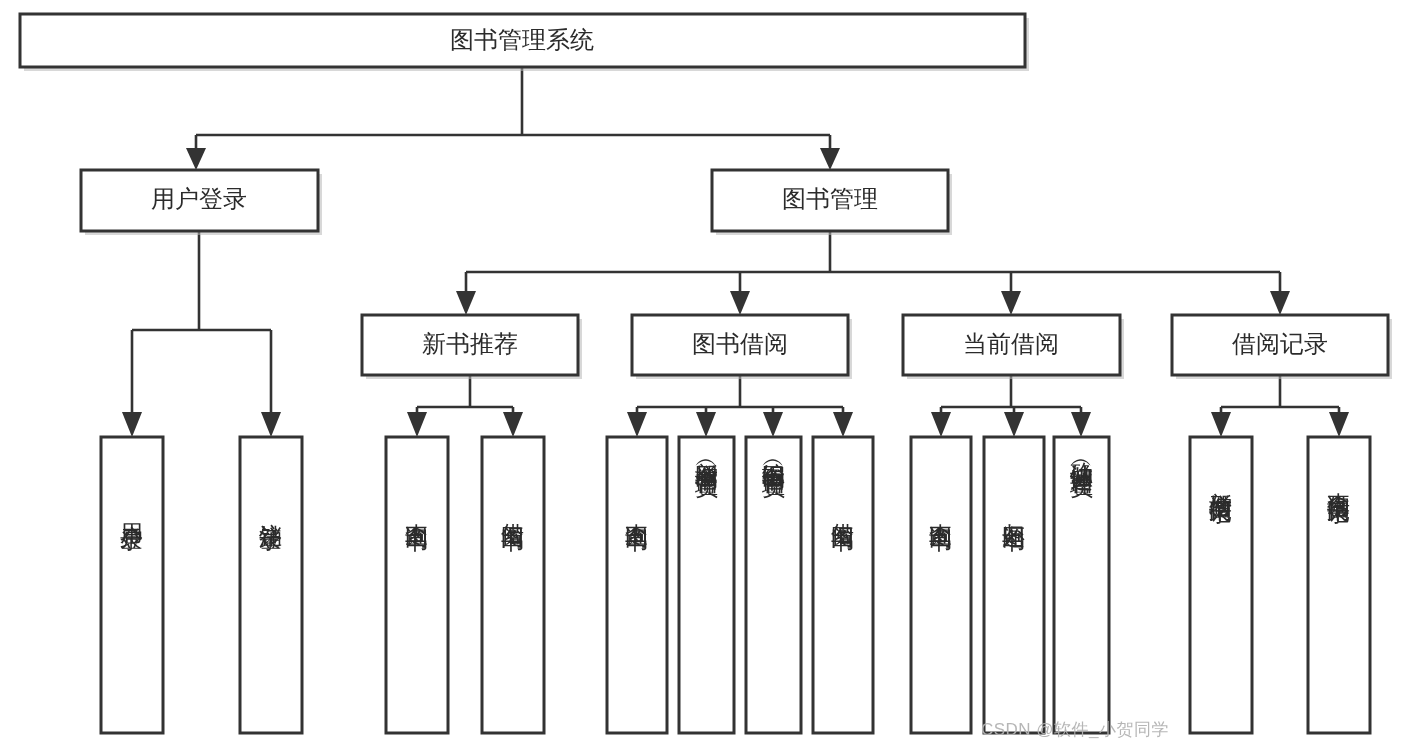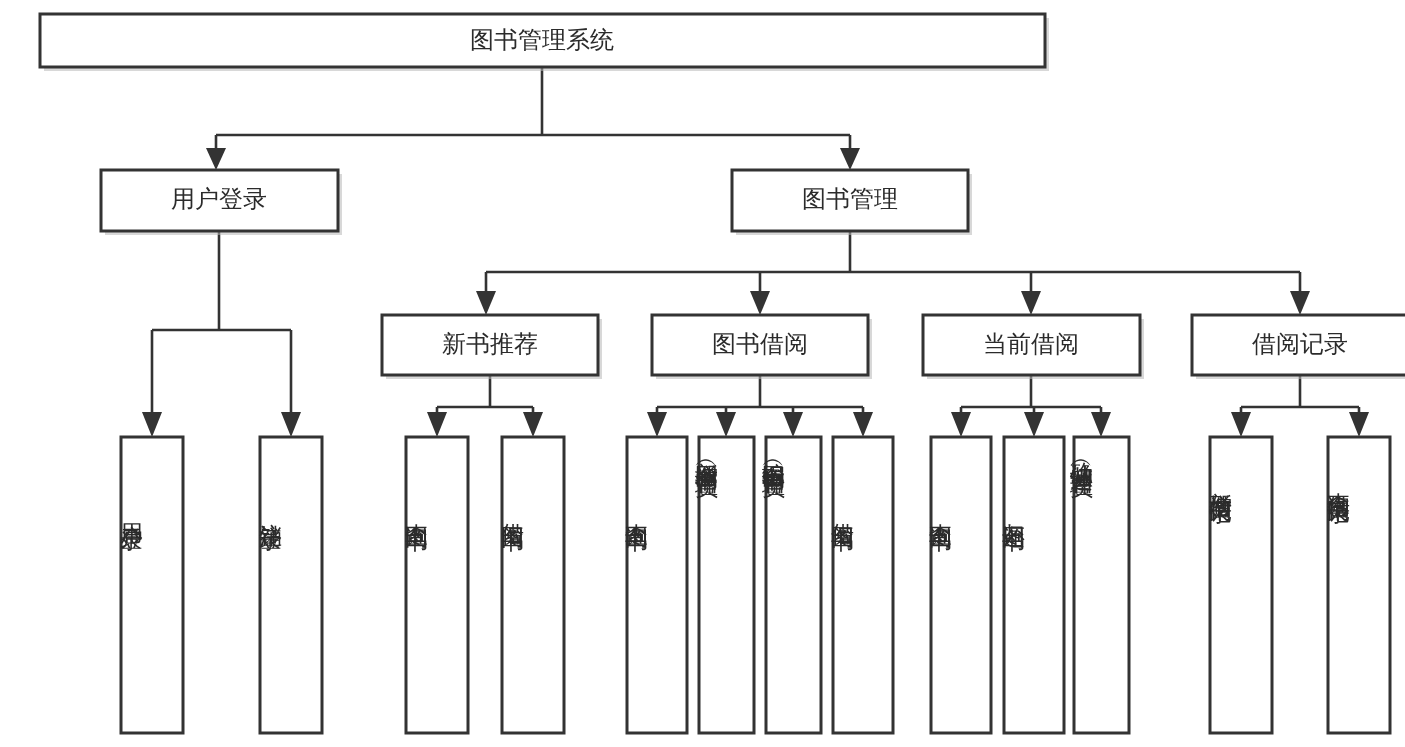--- a/index.html
+++ b/index.html
@@ -13,21 +13,20 @@
     font-family: "Liberation Sans", "DejaVu Sans", sans-serif;
     overflow: hidden;
     position: relative;
   }
   #diagram-root {
     position: absolute;
     left: 0;
     top: 0;
     width: 1177px;
     height: 747px;
-    padding-left: 20px;
   }
   svg.diagram {
     display: block;
     width: 1405px;
     height: 747px;
   }
   .node-rect {
     fill: #ffffff;
     stroke: #333333;
     stroke-width: 3;
@@ -252,13 +251,14 @@
   <div class="vlabel" style="left:625px; top:505px;">查询图书</div>
   <div class="vlabel" style="left:695px; top:444px;">新增图书（管理员）</div>
   <div class="vlabel" style="left:762px; top:444px;">编辑图书（管理员）</div>
   <div class="vlabel" style="left:831px; top:505px;">借阅图书</div>
   <div class="vlabel" style="left:929px; top:505px;">查询图书</div>
   <div class="vlabel" style="left:1002px; top:505px;">归还图书</div>
   <div class="vlabel" style="left:1070px; top:444px;">确认归还（管理员）</div>
   <div class="vlabel" style="left:1209px; top:474px;">新增借阅记录</div>
   <div class="vlabel" style="left:1327px; top:474px;">查询借阅记录</div>
 
+  <div class="watermark">CSDN @软件_小贺同学</div>
 </div>
 
 </body></html>

